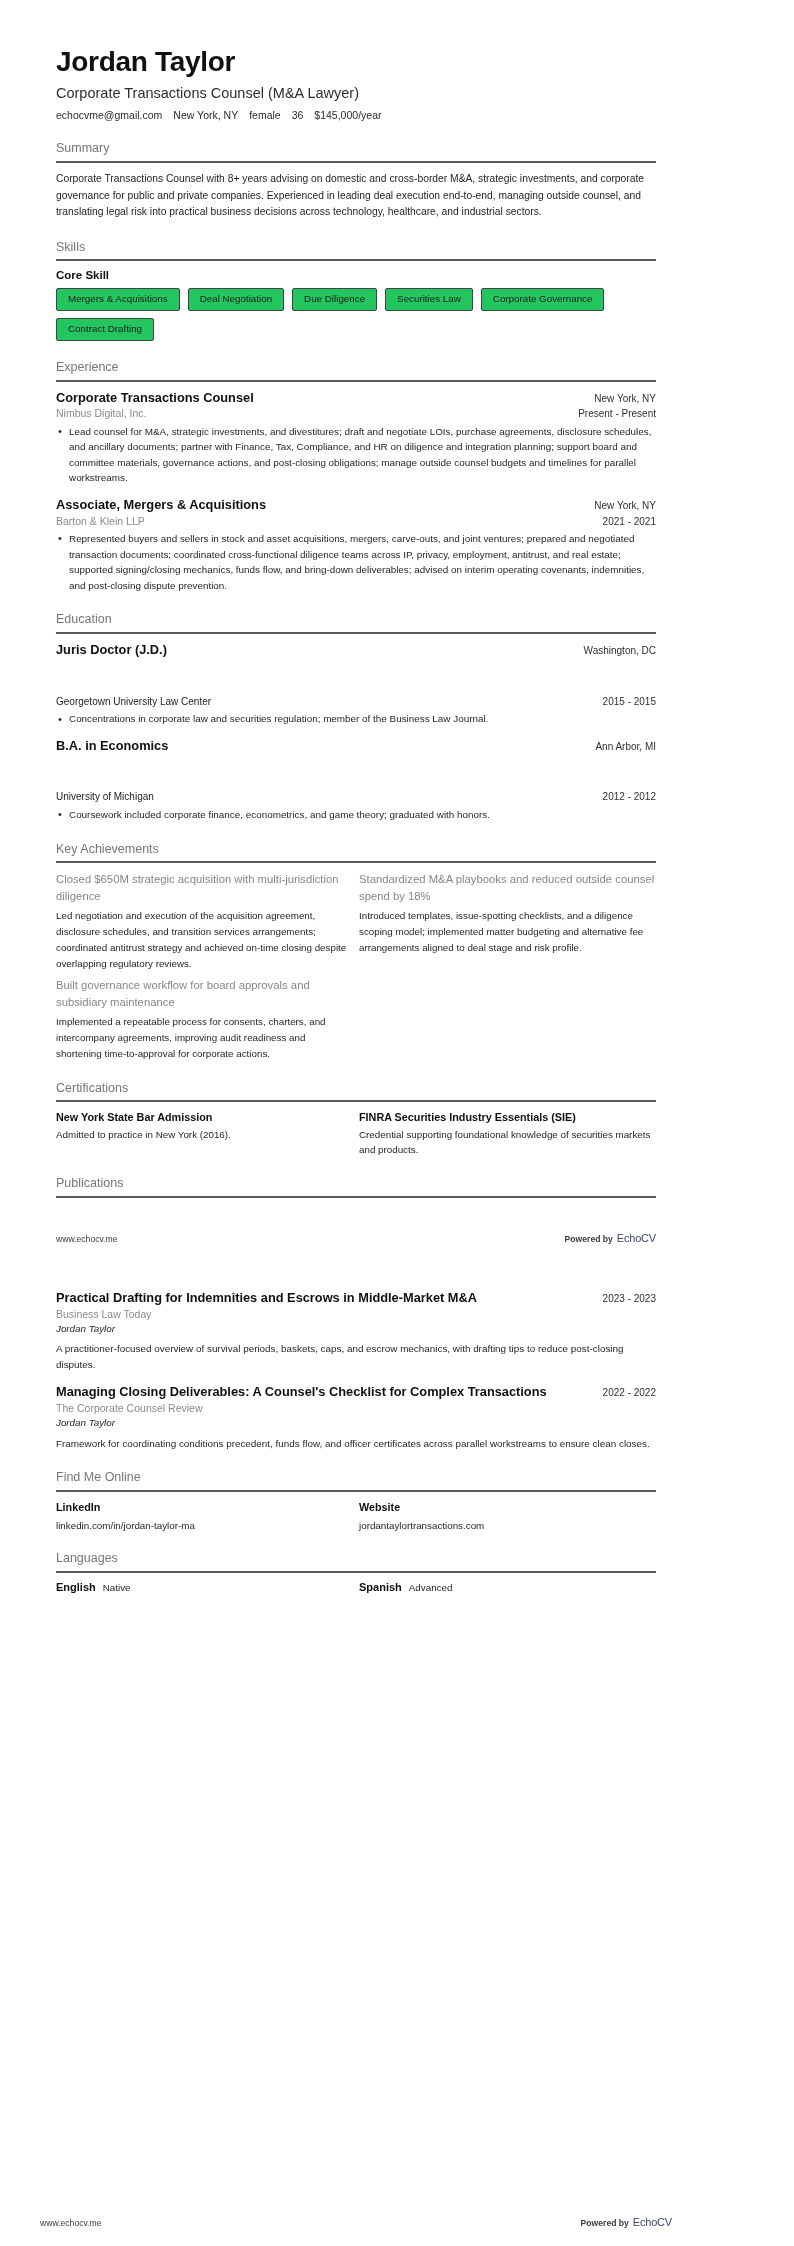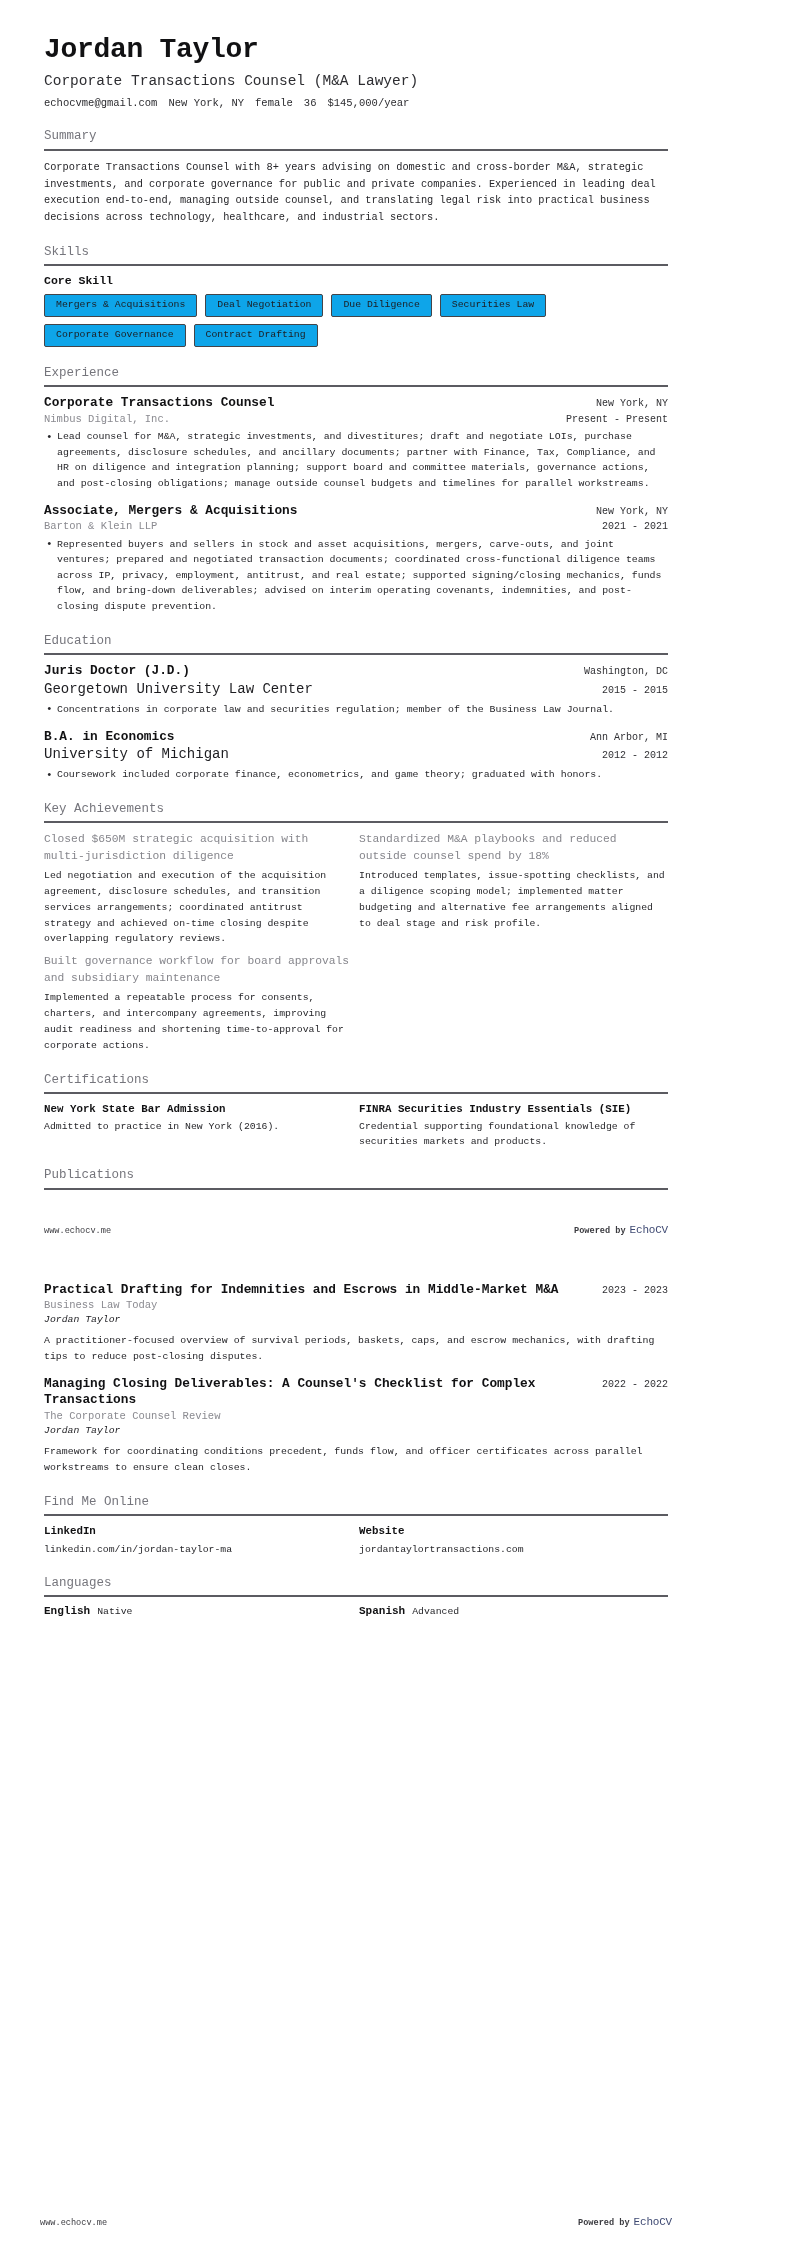--- a/index.html
+++ b/index.html
@@ -13,22 +13,21 @@
     font-family: "Liberation Sans", sans-serif;
     color: #1d1d1f;
     -webkit-font-smoothing: antialiased;
   }
 
   .page {
     width: 712px;
     min-height: 2246px;
     background: #ffffff;
     position: relative;
-    padding: 4px;
-    font-family: Liberation Mono, monospace;
+    padding: 16px;
   }
 
   .sheet {
     padding: 30px 40px 0 40px;
   }
 
   
   .name {
     font-size: 28px;
     font-weight: 700;
@@ -98,21 +97,21 @@
     gap: 7px 8px;
   }
 
   .chip {
     border: 1px solid #444448;
     border-radius: 2px;
     padding: 5px 11px 6px 11px;
     font-size: 9.8px;
     color: #1d1d21;
     line-height: 1;
-    background: #0ea5e9;
+    background: #22c55e;
     white-space: nowrap;
   }
 
   
   .entry { margin-bottom: 11px; }
   .entry:last-child { margin-bottom: 0; }
 
   .entry-line {
     display: flex;
     justify-content: space-between;
@@ -135,24 +134,25 @@
     text-align: right;
   }
 
   .entry-sub {
     font-size: 10.5px;
     color: #8a8a90;
     line-height: 1.35;
   }
 
   .entry-sub-dark {
-    font-size: 14px;
+    font-size: 10px;
     color: #1d1d21;
     font-weight: 400;
     line-height: 1.35;
+    margin-top: 36px;
   }
 
   .entry-author {
     font-size: 9.8px;
     font-style: italic;
     color: #1d1d21;
     line-height: 1.5;
     margin-top: 1px;
   }
 

